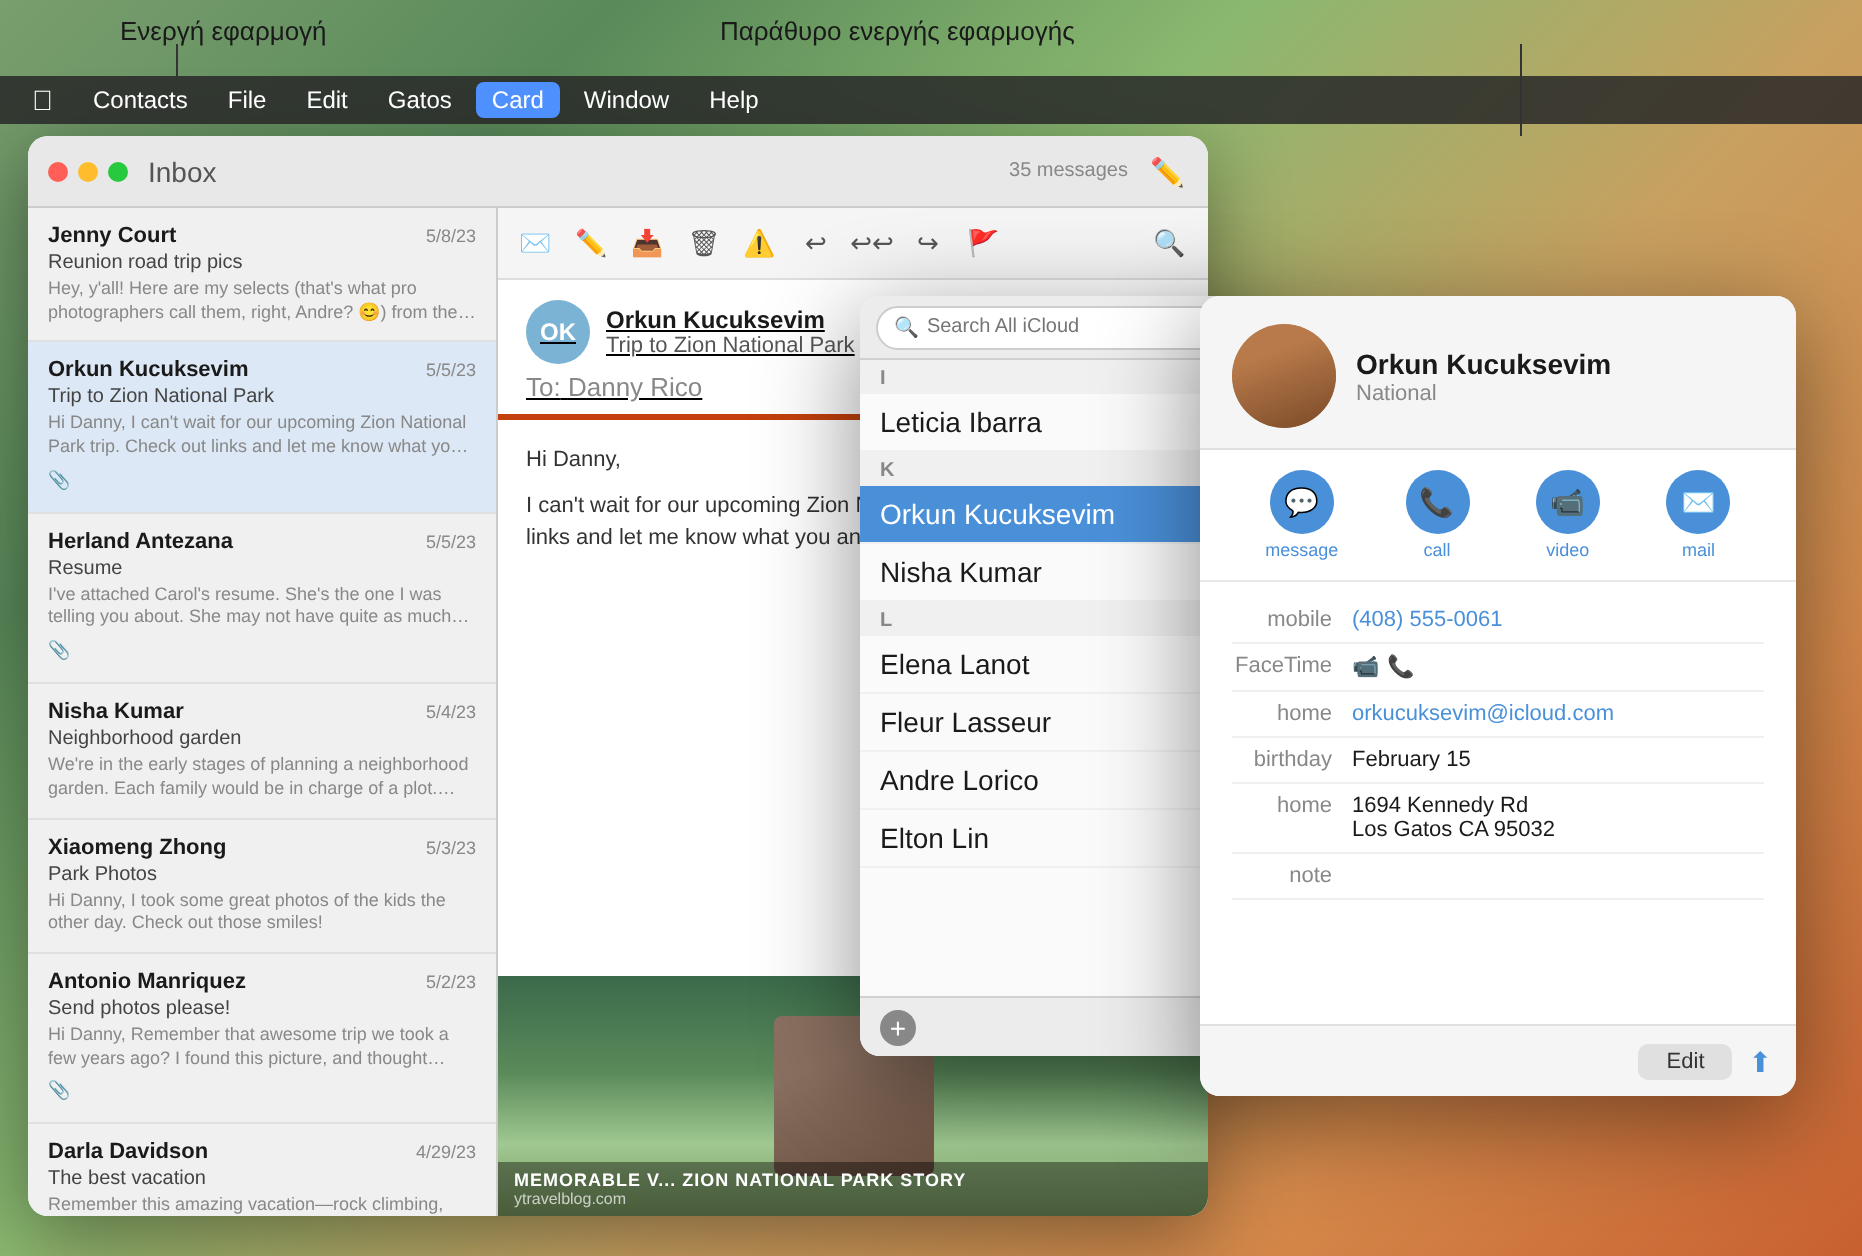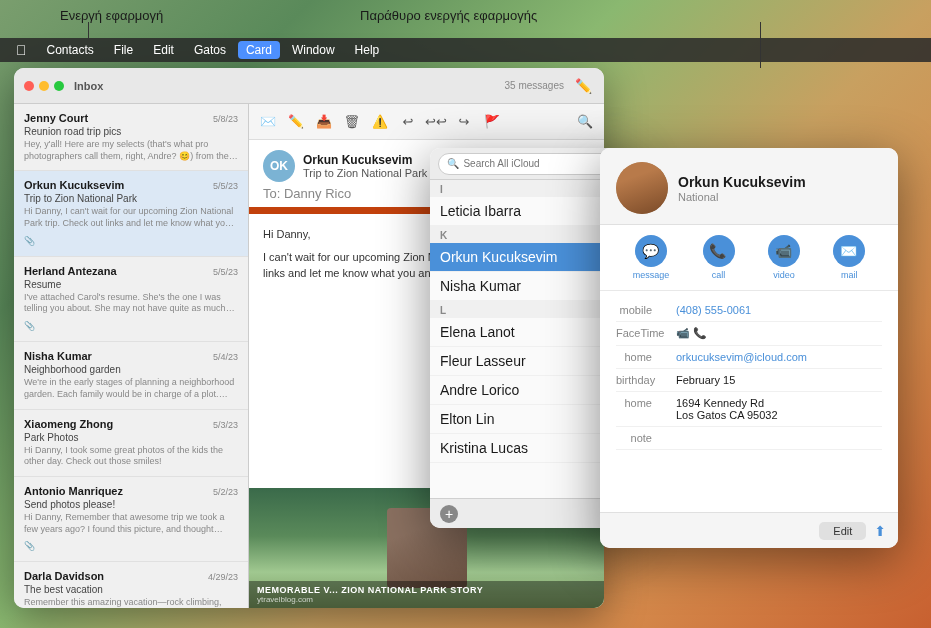--- a/index.html
+++ b/index.html
@@ -84,23 +84,23 @@
     }
     .tl {
       width: 10px;
       height: 10px;
       border-radius: 50%;
     }
     .tl-red { background: #ff5f56; }
     .tl-yellow { background: #ffbd2e; }
     .tl-green { background: #27c93f; }
     .mail-title {
-      font-size: 11px;
+      font-size: 14px;
       color: #555;
-      font-weight: 700;
+      font-weight: 400;
       margin-right: auto;
     }
     .mail-subtitle {
       font-size: 10px;
       color: #888;
     }
     .toolbar-icon-area {
       display: flex;
       align-items: center;
       gap: 4px;
@@ -201,21 +201,22 @@
       display: flex;
       align-items: center;
       justify-content: center;
       color: #555;
       font-size: 13px;
       cursor: pointer;
     }
 
     .mail-detail-header {
       padding: 10px 14px 6px;
-      border-bottom: 7px solid #c2410c;
+      border-bottom: 3px solid #c2410c;
+      text-decoration: underline;
     }
     .mail-detail-from {
       display: flex;
       align-items: center;
       gap: 8px;
       margin-bottom: 4px;
     }
     .avatar-circle {
       width: 32px;
       height: 32px;
@@ -480,21 +481,21 @@
       display: flex;
       padding: 5px 0;
       border-bottom: 1px solid #f0f0f0;
       font-size: 11px;
     }
     .contact-field-label {
       color: #888;
       width: 60px;
       flex-shrink: 0;
       text-align: right;
-      padding-right: 24px;
+      padding-right: 10px;
     }
     .contact-field-value {
       color: #1a1a1a;
       flex: 1;
     }
     .contact-field-value.link {
       color: #4a90d9;
     }
     .contact-field-value.blue {
       color: #4a90d9;
@@ -726,21 +727,20 @@
 
     <div class="contacts-section-label">K</div>
     <div class="contacts-item selected">Orkun Kucuksevim</div>
     <div class="contacts-item">Nisha Kumar</div>
 
     <div class="contacts-section-label">L</div>
     <div class="contacts-item">Elena Lanot</div>
     <div class="contacts-item">Fleur Lasseur</div>
     <div class="contacts-item">Andre Lorico</div>
     <div class="contacts-item">Elton Lin</div>
-    <div class="contacts-item">Kristina Lucas</div>
   </div>
   <div class="contacts-footer">
     <div class="contacts-add-btn">+</div>
   </div>
 </div>
 
 <div class="contact-detail">
   <div class="contact-detail-header">
     <div class="contact-avatar">
       <div class="contact-avatar-img"></div>

